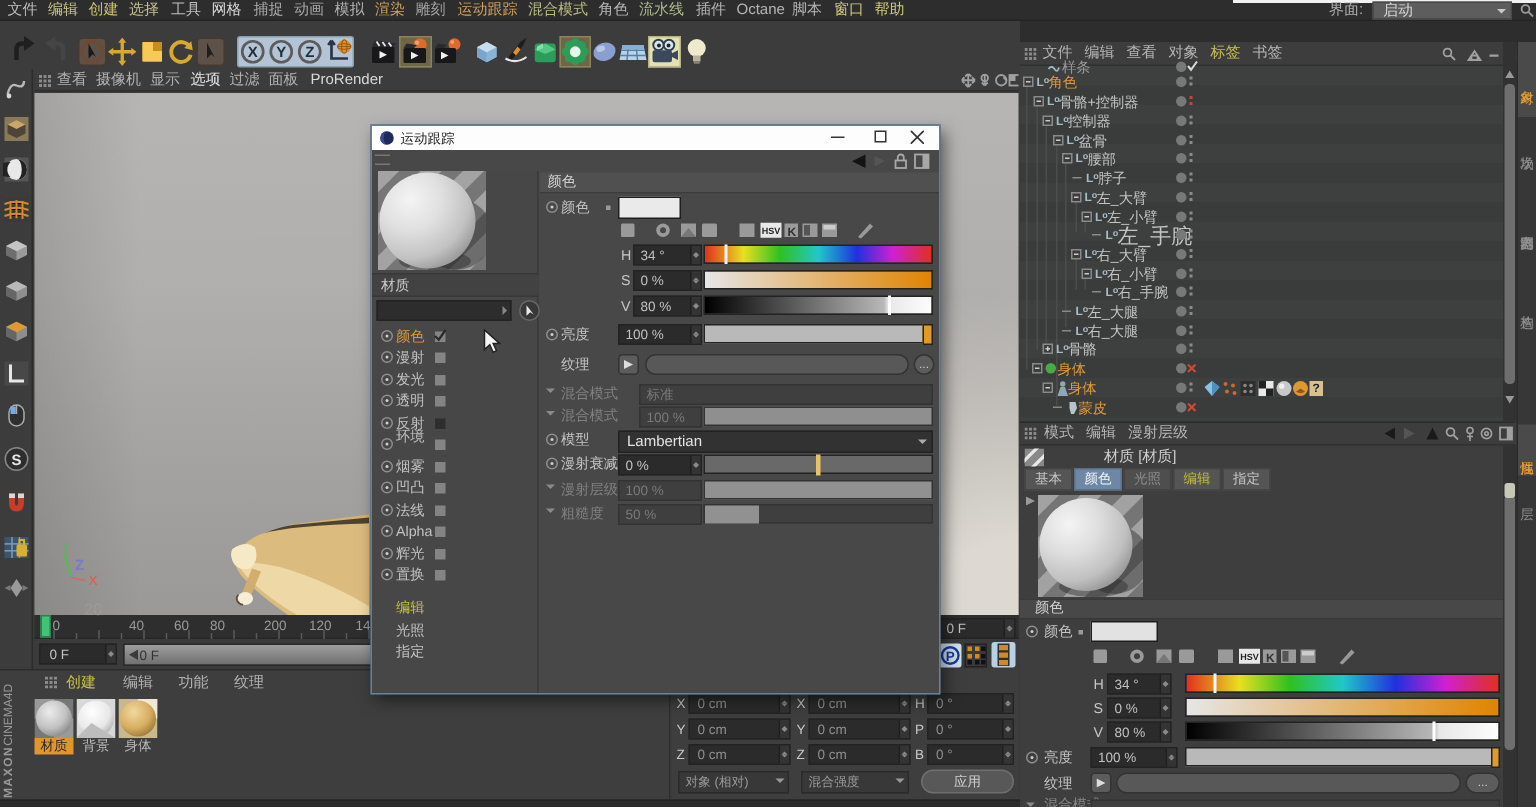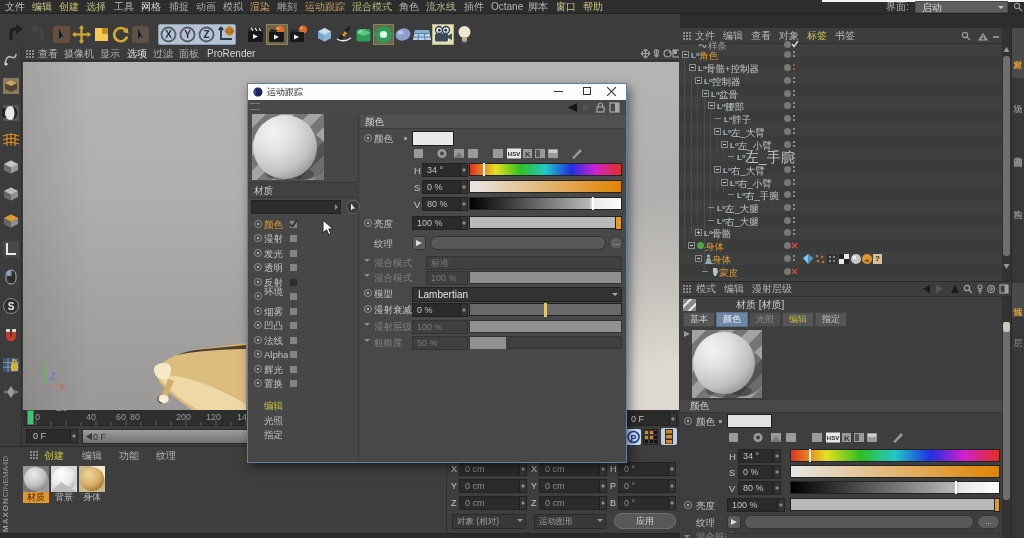--- a/index.html
+++ b/index.html
@@ -349,21 +349,21 @@
       <line x1="193" y1="2" x2="193" y2="8"></line>
       <line x1="208" y1="4" x2="208" y2="8"></line>
       <line x1="223" y1="2" x2="223" y2="8"></line>
     </g>
   </svg>
 <div class="ab" style="left:27px;top:410px;width:7px;height:15px;background:#41c276;border:1px solid #2e8050"></div>
 <div class="tx" style="top:411px;left:35px;font-size:9px;color:#9a9a9a">0</div>
 <div class="tx" style="top:401px;left:56px;font-size:11px;color:#9a9a9a">20</div>
 <div class="tx" style="top:411px;left:86px;font-size:9px;color:#9a9a9a">40</div>
 <div class="tx" style="top:411px;left:116px;font-size:9px;color:#9a9a9a">60</div>
-<div class="tx" style="top:411px;left:130px;font-size:9px;color:#9a9a9a">80</div>
+<div class="tx" style="top:411px;left:140px;font-size:9px;color:#9a9a9a">80</div>
 <div class="tx" style="top:411px;left:176px;font-size:9px;color:#9a9a9a">200</div>
 <div class="tx" style="top:411px;left:206px;font-size:9px;color:#9a9a9a">120</div>
 <div class="tx" style="top:411px;left:237px;font-size:9px;color:#9a9a9a">140</div>
 <div class="ab" style="left:23px;top:427px;width:656px;height:19px;background:#3b3b3b"></div>
 <div class="bx" style="left:26px;top:429px;width:52px;height:14px;line-height:12px;padding-left:6px">0 F<s class="st"></s></div>
 <div class="ab" style="left:82px;top:429px;width:288px;height:15px;background:linear-gradient(to bottom,#9e9e9e,#707070);border:1px solid #2a2a2a"></div>
 <div class="ab" style="left:93px;top:431px;width:40px;height:12px;color:#333;font-size:9px;line-height:12px">0 F</div>
 <svg class="ab" style="left:86px;top:433px" width="6" height="7">
     <path d="M6 0 L6 7 L0 3.5 Z" fill="#3a3a3a"></path>
   </svg>
@@ -474,21 +474,21 @@
 <div class="tx" style="top:497px;left:531px;font-size:9px;color:#c6c6c6">Z</div>
 <div class="bx" style="left:539px;top:496px;width:68px;height:14px;line-height:12px;padding-left:5px;color:#8f8f8f">0 cm<s class="st"></s></div>
 <div class="tx" style="top:463px;left:610px;font-size:9px;color:#c6c6c6">H</div>
 <div class="bx" style="left:618px;top:462px;width:58px;height:14px;line-height:12px;padding-left:5px;color:#8f8f8f">0 °<s class="st"></s></div>
 <div class="tx" style="top:480px;left:610px;font-size:9px;color:#c6c6c6">P</div>
 <div class="bx" style="left:618px;top:479px;width:58px;height:14px;line-height:12px;padding-left:5px;color:#8f8f8f">0 °<s class="st"></s></div>
 <div class="tx" style="top:497px;left:610px;font-size:9px;color:#c6c6c6">B</div>
 <div class="bx" style="left:618px;top:496px;width:58px;height:14px;line-height:12px;padding-left:5px;color:#8f8f8f">0 °<s class="st"></s></div>
 <div class="ab" style="left:452px;top:514px;width:74px;height:15px;background:#383838;border:1px solid #2a2a2a;color:#9a9a9a;font-size:8.5px;line-height:13px;padding-left:4px">对象 (相对)</div>
 <div class="ab" style="left:517px;top:519px;border:3px solid transparent;border-top-color:#999"></div>
-<div class="ab" style="left:534px;top:514px;width:72px;height:15px;background:#383838;border:1px solid #2a2a2a;color:#9a9a9a;font-size:8.5px;line-height:13px;padding-left:4px">运动图形</div>
+<div class="ab" style="left:534px;top:514px;width:72px;height:15px;background:#383838;border:1px solid #2a2a2a;color:#9a9a9a;font-size:8.5px;line-height:13px;padding-left:4px">混合强度</div>
 <div class="ab" style="left:597px;top:519px;border:3px solid transparent;border-top-color:#999"></div>
 <div class="ab" style="left:614px;top:513px;width:62px;height:16px;background:#585858;border:1px solid #6e6e6e;border-radius:8px;color:#cfcfcf;font-size:9px;line-height:14px;text-align:center">应用</div>
 
 <div class="ab" style="left:0;top:533px;width:680px;height:5px;background:#2b2b2b;border-top:1px solid #242424"></div>
 
 <div class="ab" style="left:680px;top:14px;width:344px;height:524px;background:#3d3d3d;border-left:1px solid #282828"></div>
 <div class="ab" style="left:680px;top:14px;width:344px;height:14px;background:#2d2d2d"></div>
 <div class="ab" style="left:680px;top:28px;width:330px;height:16px;background:#3d3d3d;border-bottom:1px solid #303030"></div>
 <svg class="ab" style="left:683px;top:32px" width="8" height="8">
     <g fill="#8a8a8a">

